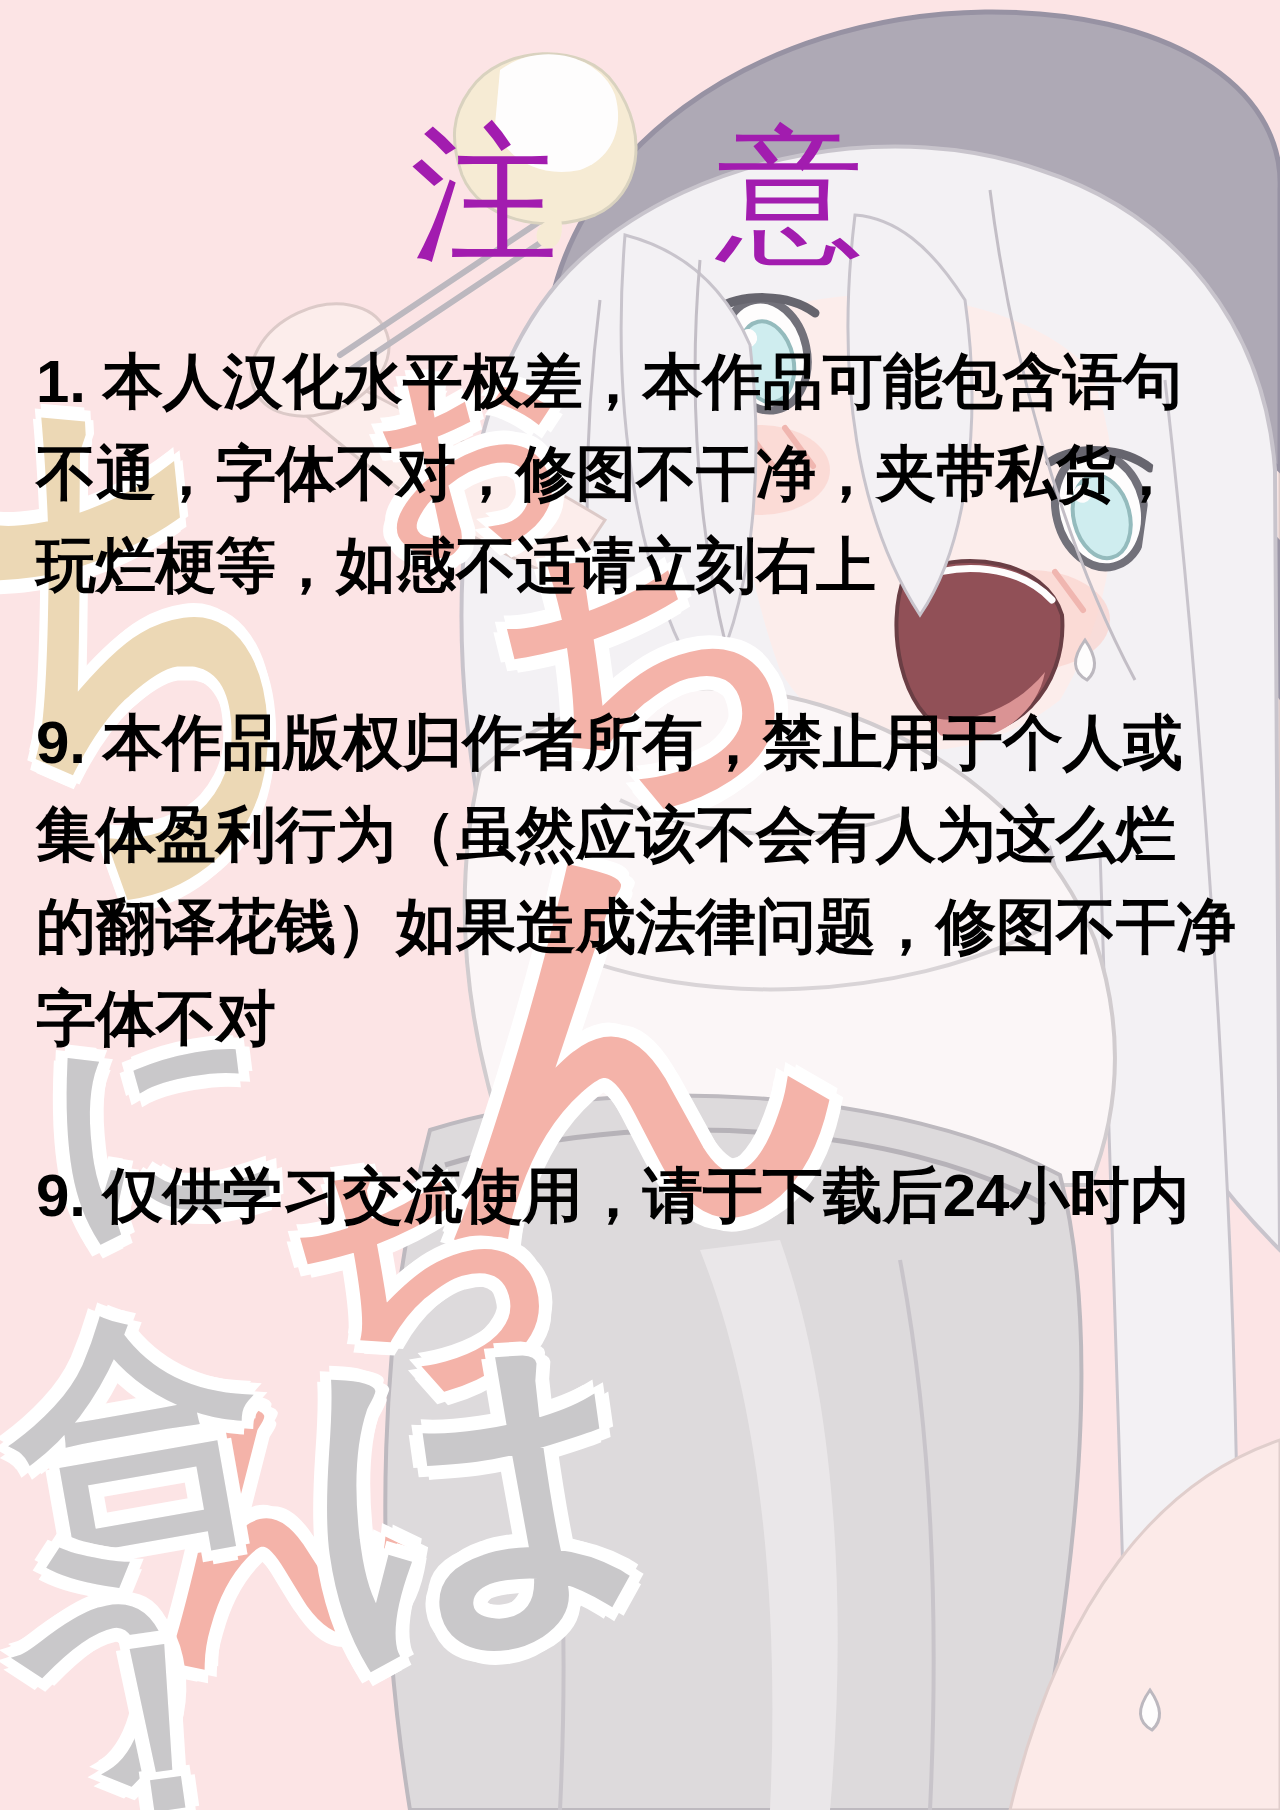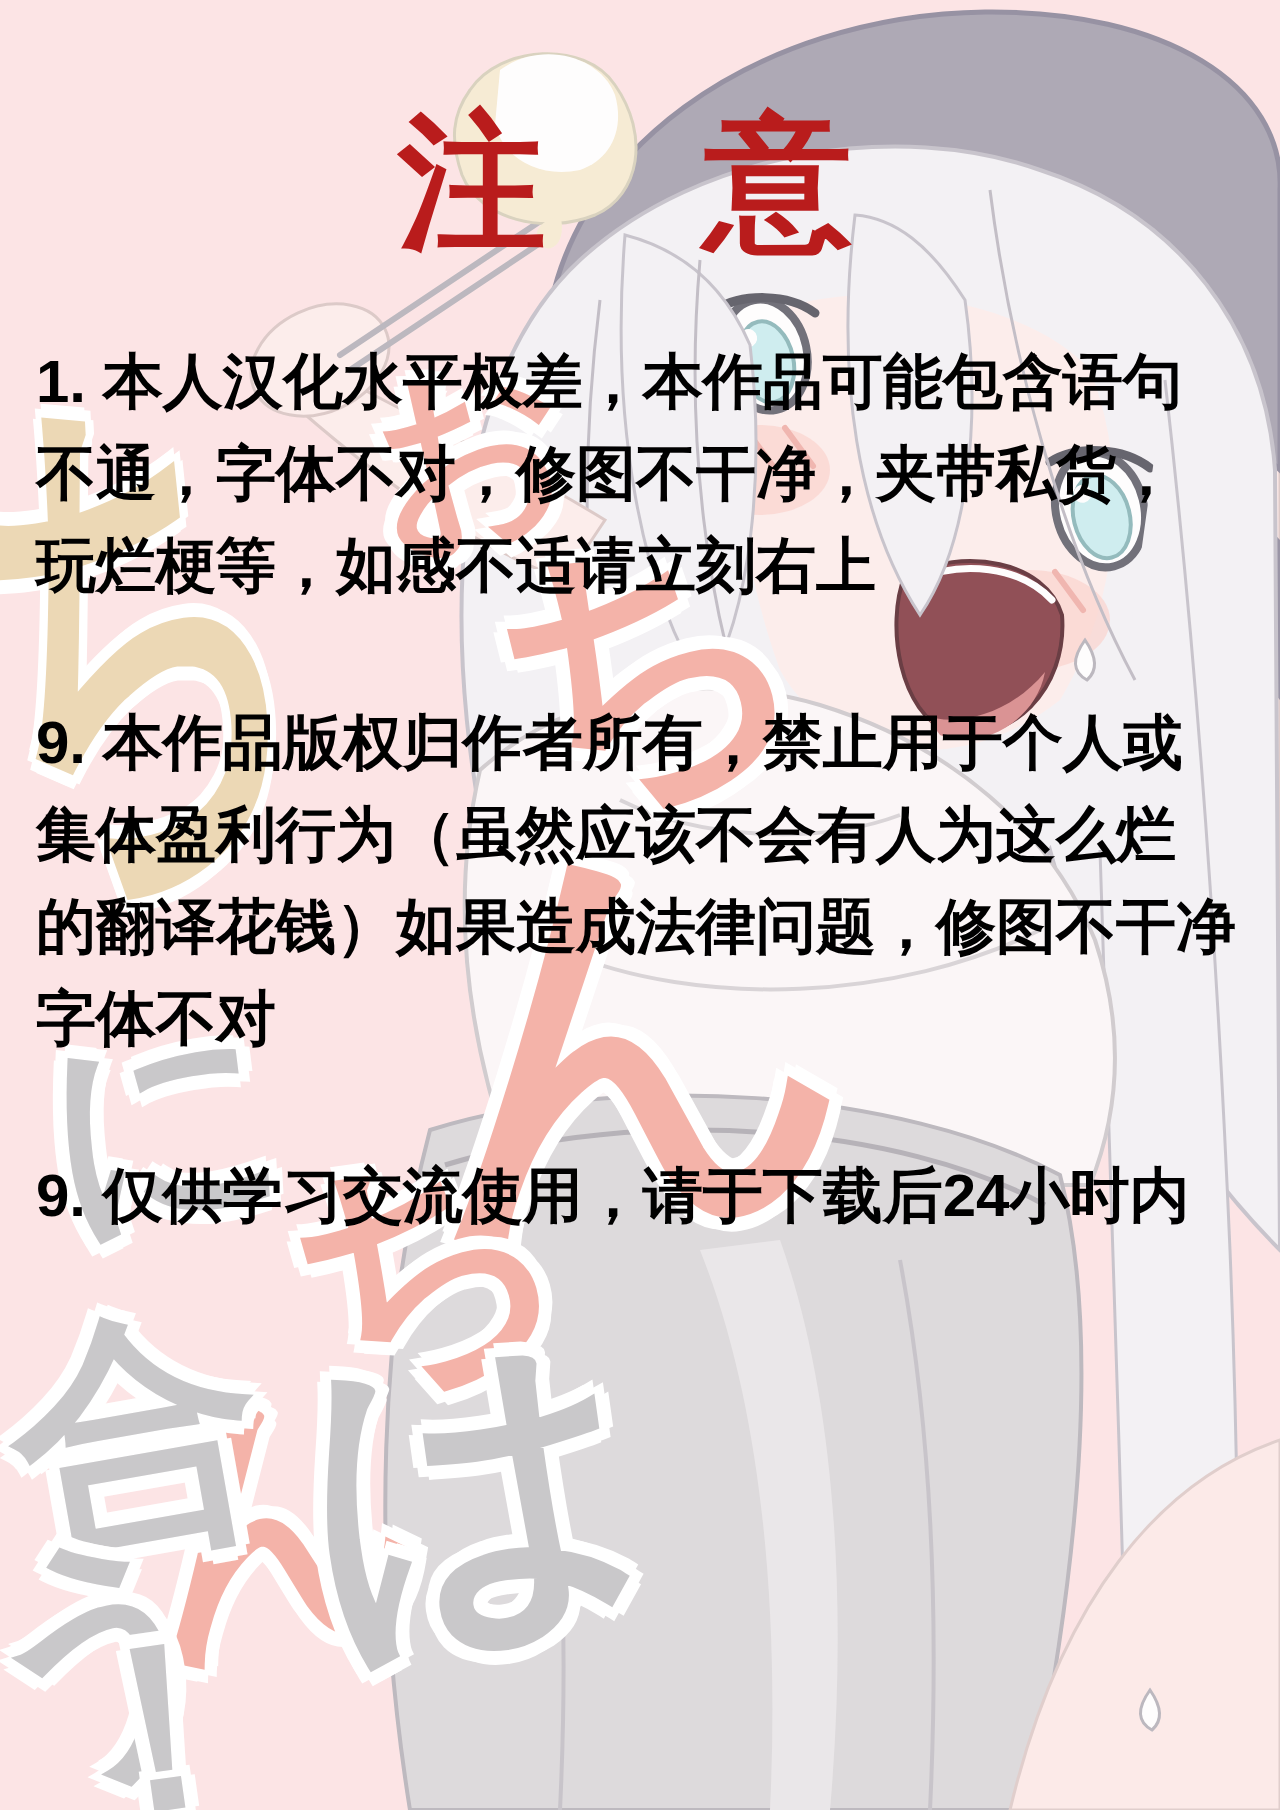--- a/index.html
+++ b/index.html
@@ -13,23 +13,23 @@
   .bgchar{
     position:absolute;z-index:1;font-weight:900;line-height:1;
     transform-origin:0 0;user-select:none;
     text-shadow:14px 0 0 #fff,-14px 0 0 #fff,0 14px 0 #fff,0 -14px 0 #fff,
                 10px 10px 0 #fff,-10px 10px 0 #fff,10px -10px 0 #fff,-10px -10px 0 #fff;
   }
   .pink{color:#f4b3a9}
   .tan{color:#ecd8b5}
   .grey{color:#c9c8ca}
   .title{
-    position:absolute;left:398px;top:108px;z-index:3;margin:0;
-    font-size:148px;font-weight:700;line-height:1.0;letter-spacing:158px;
-    color:#b91c1c;white-space:nowrap;
+    position:absolute;left:398px;top:108px;z-index:3;margin:12px;
+    font-size:148px;font-weight:400;line-height:1.0;letter-spacing:158px;
+    color:#a21caf;white-space:nowrap;
   }
   .notice{
     position:absolute;left:36px;top:336px;width:1210px;z-index:3;
     font-size:60px;font-weight:900;line-height:92px;color:#000;
   }
   .notice p{margin:0 0 85px 0;}
   .ln{display:block;white-space:nowrap;}
 </style>
 </head>
 <body>

